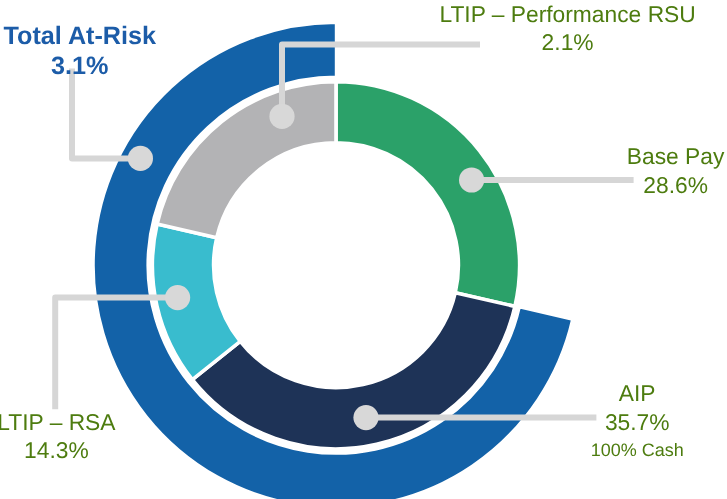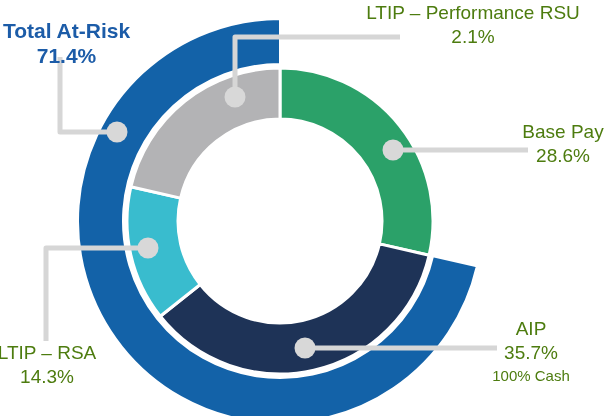--- a/index.html
+++ b/index.html
@@ -59,21 +59,21 @@
       <circle cx="117" cy="132" r="10.5"></circle>
       <circle cx="235" cy="97" r="10.5"></circle>
       <circle cx="393" cy="150" r="10.5"></circle>
       <circle cx="305" cy="348" r="10.5"></circle>
       <circle cx="148" cy="248" r="10.5"></circle>
     </g>
   </svg>
 
   <div class="lbl title c-total">
     <div>Total At-Risk</div>
-    <div>71.4%</div>
+    <div>3.1%</div>
   </div>
 
   <div class="lbl c-rsu">
     <div>LTIP – Performance RSU</div>
     <div>2.1%</div>
   </div>
 
   <div class="lbl c-base">
     <div>Base Pay</div>
     <div>28.6%</div>

